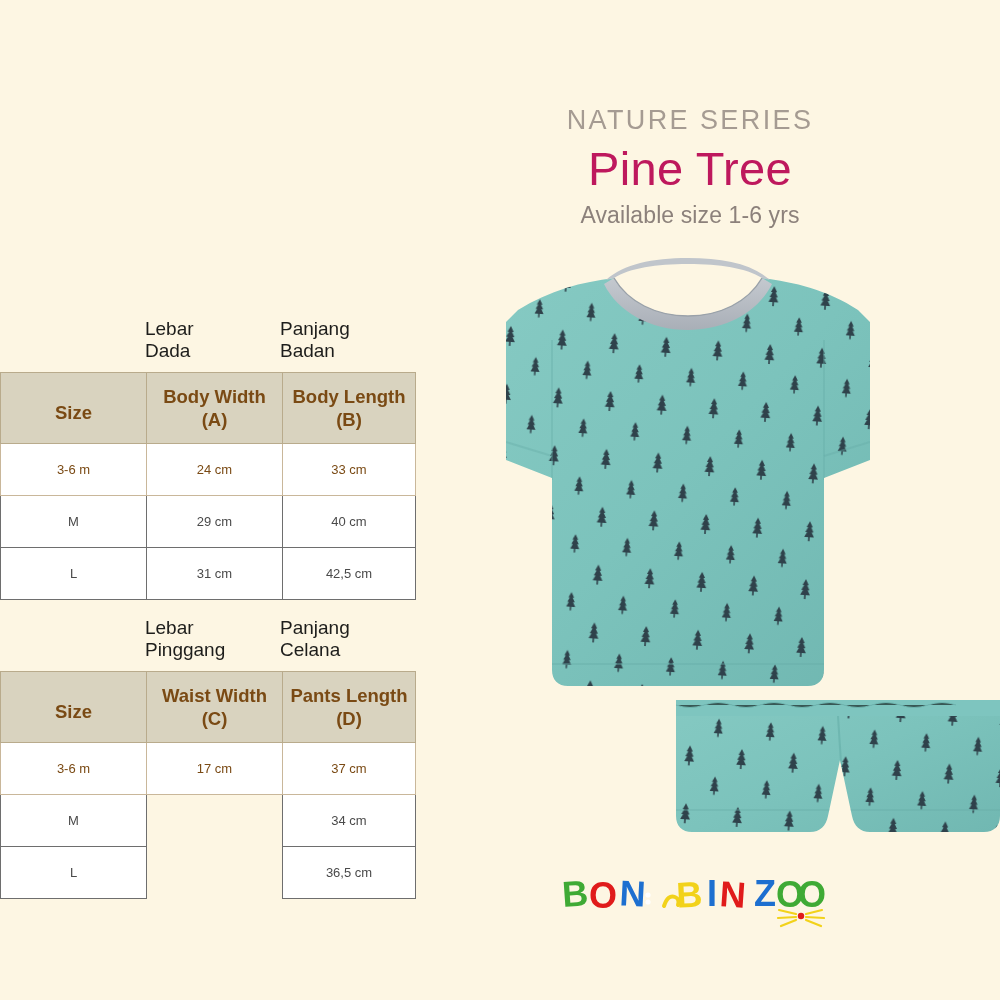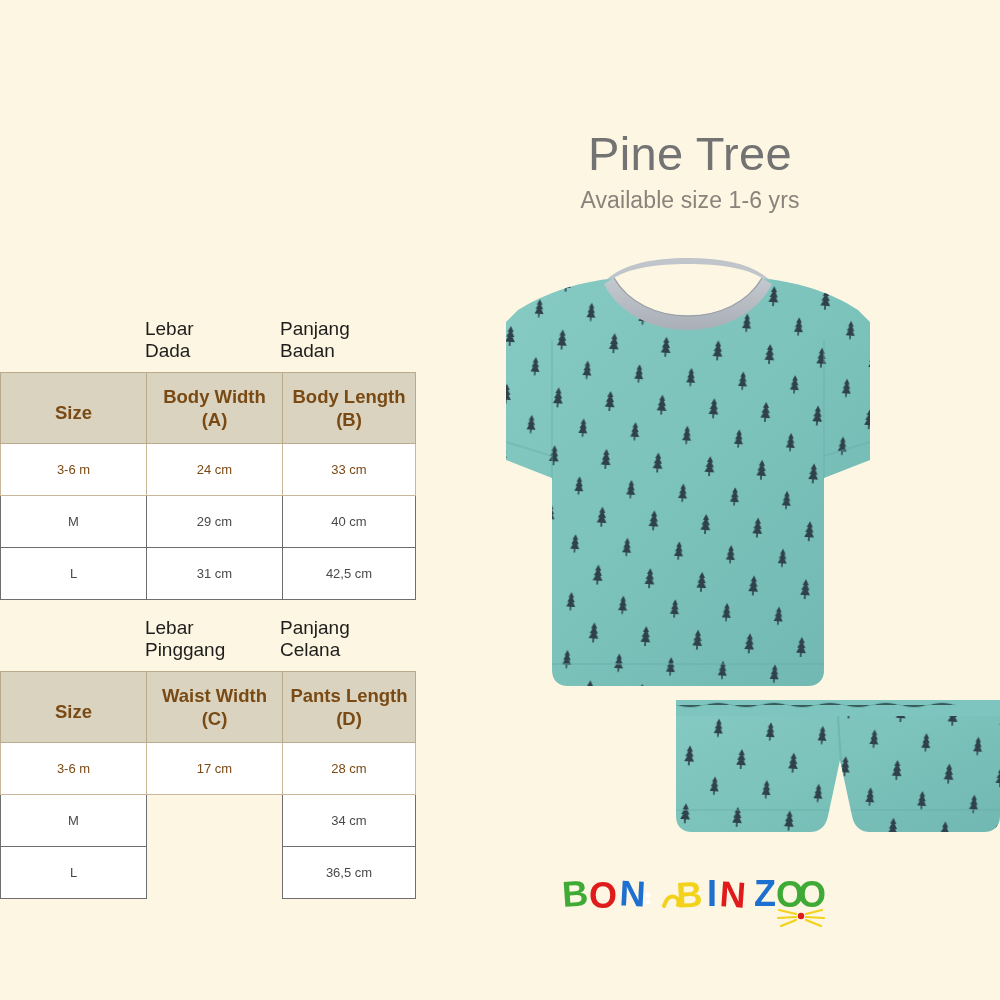--- a/index.html
+++ b/index.html
@@ -31,24 +31,24 @@
   .series-label {
     font-size: 27px;
     letter-spacing: 2.4px;
     color: #a59b92;
     font-weight: 400;
     line-height: 1.15;
     white-space: nowrap;
   }
   .product-title {
     font-size: 47px;
-    color: #737373;
+    color: #be185d;
     font-weight: 400;
     line-height: 1.22;
-    margin-top: 20px;
+    margin-top: 4px;
     letter-spacing: 0.3px;
   }
   .avail-label {
     font-size: 23px;
     color: #8c817b;
     font-weight: 400;
     margin-top: 5px;
     letter-spacing: 0.1px;
   }
 
@@ -203,20 +203,21 @@
                  L372 34 C358 62 326 80 288 80 C250 80 218 62 204 34 Z" fill="url(#collarShade)"></path>
         <path d="M214 28 C228 52 256 66 288 66 C320 66 348 52 362 28" fill="none" stroke="#9aa1a9" stroke-width="1.4"></path>
 
         <path d="M206 30 C224 14 252 8 288 8 C324 8 352 14 370 30
                  L362 28 C346 18 320 14 288 14 C256 14 230 18 214 28 Z" fill="#c0c5cb"></path>
       </g>
     </g>
   </svg>
 
   <div class="header-block">
+    <div class="series-label">NATURE SERIES</div>
     <div class="product-title">Pine Tree</div>
     <div class="avail-label">Available size 1-6 yrs</div>
   </div>
 
   <div class="measure-caption-row" style="top:318px;">
     <div class="cap-spacer"></div>
     <div class="cap-cell">
       <div>Lebar</div>
       <div>Dada</div>
     </div>
@@ -296,21 +297,21 @@
         <th>
           <span>Pants Length</span><br>
           <span>(D)</span>
         </th>
       </tr>
     </thead>
     <tbody>
       <tr class="row-first">
         <td>3-6 m</td>
         <td>17 cm</td>
-        <td>28 cm</td>
+        <td>37 cm</td>
       </tr>
       <tr>
         <td>M</td>
         <td class="blank"></td>
         <td>34 cm</td>
       </tr>
       <tr>
         <td>L</td>
         <td class="blank"></td>
         <td>36,5 cm</td>

